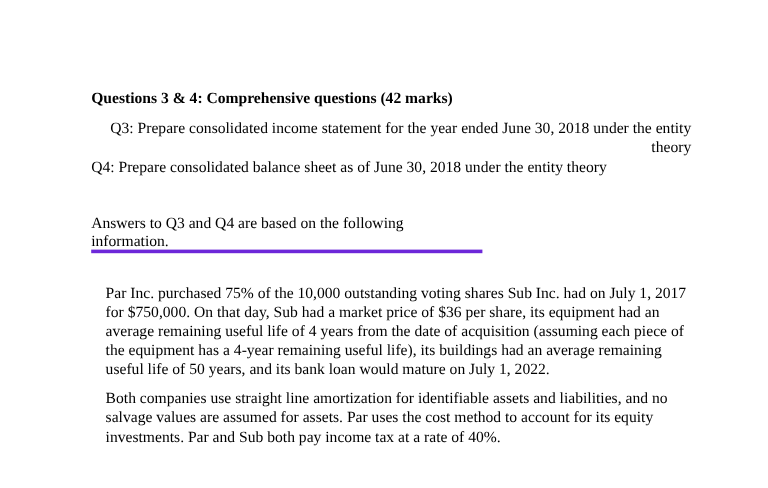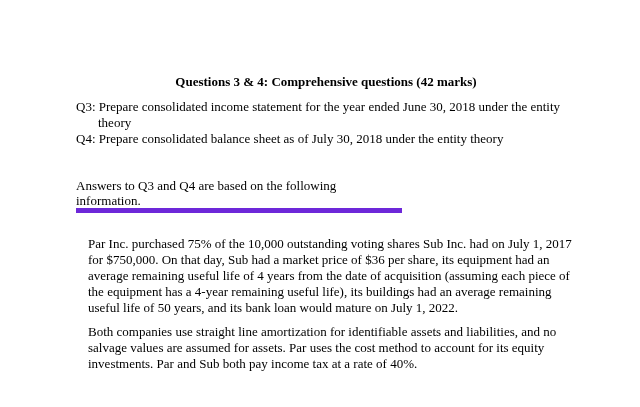--- a/index.html
+++ b/index.html
@@ -2,40 +2,40 @@
 <html><head>
   <meta charset="utf-8">
   <style>
     html, body { margin: 0; padding: 0; background: #ffffff; }
     body {
       width: 640px; height: 407px; overflow: hidden; position: relative;
       font-family: "Liberation Serif", "DejaVu Serif", serif;
       color: #000000; font-size: 13px; line-height: 16px;
     }
     .page { position: absolute; left: 76px; top: 74px; width: 500px; }
-    .heading { font-weight: bold; margin: 0; height: 16px; text-align: center; }
+    .heading { font-weight: bold; margin: 0; height: 16px; }
     .q { margin: 0; padding-left: 22px; text-indent: -22px; }
-    .q3 { margin-top: 9px; }
+    .q3 { margin-top: 9px; text-align: right; }
     .q4 { margin-top: 0; }
     .answers {
       position: absolute; top: 104px; left: 0;
       display: inline-block; width: 326px;
-      border-bottom: 5px solid #6d28d9; line-height: 15px;
+      border-bottom: 3px solid #6d28d9; line-height: 15px;
     }
     .para { margin: 12px; }
     .p1 { position: absolute; top: 150px; left: 0; width: 492px; }
     .p2 { position: absolute; top: 238px; left: 0; width: 492px; }
     .p3 { position: absolute; top: 292px; left: 0; width: 492px; }
   </style>
 </head>
 <body>
 
 <div class="page">
   <p class="heading">Questions 3 &amp; 4: Comprehensive questions (42 marks)</p>
 
   <p class="q q3"><span>Q3:</span> <span>Prepare consolidated income statement for the year ended June 30, 2018 under the entity theory</span></p>
-  <p class="q q4"><span>Q4:</span> <span>Prepare consolidated balance sheet as of July 30, 2018 under the entity theory</span></p>
+  <p class="q q4"><span>Q4:</span> <span>Prepare consolidated balance sheet as of June 30, 2018 under the entity theory</span></p>
 
   <span class="answers">Answers to Q3 and Q4 are based on the following information.</span>
 
   <p class="para p1">Par Inc. purchased 75% of the 10,000 outstanding voting shares Sub Inc. had on July 1, 2017 for $750,000. On that day, Sub had a market price of $36 per share, its equipment had an average remaining useful life of 4 years from the date of acquisition (assuming each piece of the equipment has a 4-year remaining useful life), its buildings had an average remaining useful life of 50 years, and its bank loan would mature on July 1, 2022.</p>
   <p class="para p2">Both companies use straight line amortization for identifiable assets and liabilities, and no salvage values are assumed for assets. Par uses the cost method to account for its equity investments. Par and Sub both pay income tax at a rate of 40%.</p>
 </div>
 
 </body></html>

